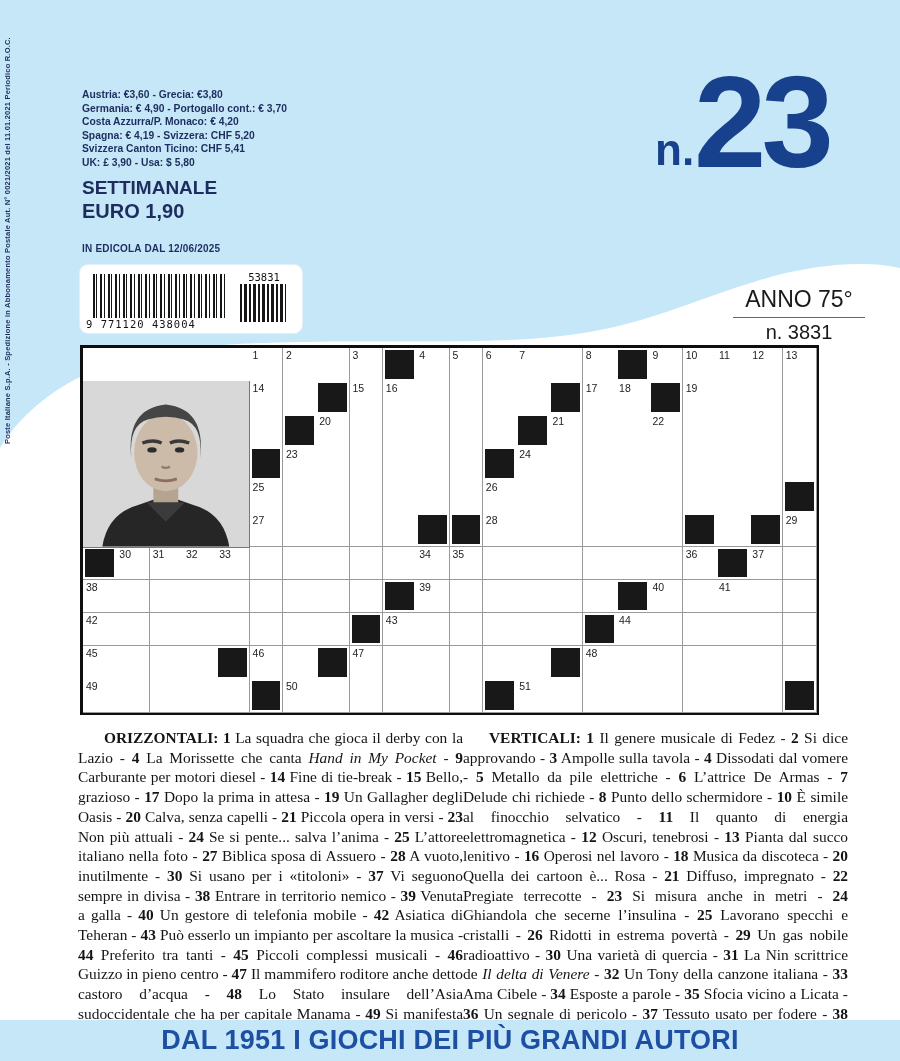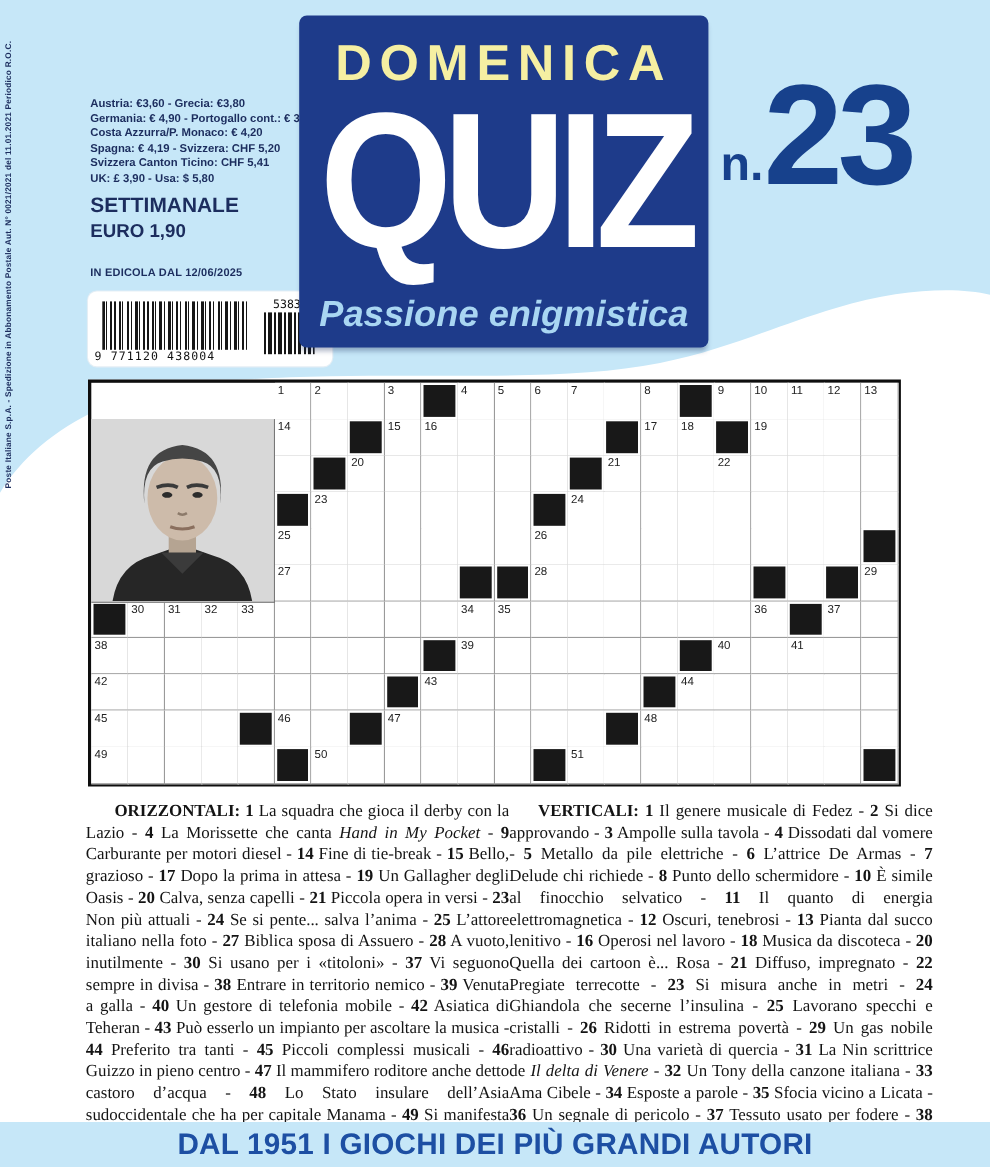--- a/index.html
+++ b/index.html
@@ -11,21 +11,21 @@
   body{background:#fff;font-family:"Liberation Sans",sans-serif;}
   .page{position:relative;width:900px;height:1061px;background:#fff;overflow:hidden;}
   .wave{position:absolute;top:0;left:0;}
   
   .postal{position:absolute;left:3px;top:92px;height:352px;writing-mode:vertical-rl;
     transform:rotate(180deg);font-size:7.5px;font-weight:600;letter-spacing:.2px;
     color:var(--navy-text);white-space:nowrap;}
   .prices{position:absolute;left:82px;top:88px;font-size:10.3px;font-weight:700;
     line-height:13.5px;color:var(--navy-text);}
   .frequency{position:absolute;left:82px;top:177px;font-size:19px;font-weight:700;color:var(--navy-text);}
-  .price-main{position:absolute;left:82px;top:200px;font-size:17px;font-weight:700;color:var(--navy-text);}
+  .price-main{position:absolute;left:82px;top:200px;font-size:20px;font-weight:700;color:var(--navy-text);}
   .onsale{position:absolute;left:82px;top:243px;font-size:10px;font-weight:700;color:var(--navy-text);letter-spacing:.2px;}
   .barcode{position:absolute;left:80px;top:265px;width:222px;height:68px;background:#fff;border-radius:8px;box-shadow:0 0 0 1px #e4eef5;}
   .bc-bars{position:absolute;left:13px;top:9px;width:135px;height:44px;
     background:repeating-linear-gradient(90deg,#161616 0 2px,#fff 2px 3px,#161616 3px 4px,#fff 4px 7px,#161616 7px 9px,#fff 9px 11px,#161616 11px 12px,#fff 12px 15px);}
   .bc-digits{position:absolute;left:6px;top:53px;font-family:"DejaVu Sans Mono",monospace;font-size:10.5px;color:#111;letter-spacing:1px;}
   .bc-addon-num{position:absolute;left:158px;top:6px;width:52px;text-align:center;font-family:"DejaVu Sans Mono",monospace;font-size:10.5px;color:#111;}
   .bc-addon-bars{position:absolute;left:160px;top:19px;width:46px;height:38px;
     background:repeating-linear-gradient(90deg,#161616 0 2px,#fff 2px 4px,#161616 4px 7px,#fff 7px 9px);}
   
   .logo-panel{position:absolute;left:272px;top:14px;width:372px;height:302px;background:var(--panel-blue);
@@ -86,31 +86,30 @@
   <div class="price-main">EURO 1,90</div>
   <div class="onsale">IN EDICOLA DAL 12/06/2025</div>
 
   <div class="barcode">
     <div class="bc-bars"></div>
     <div class="bc-digits">9 771120 438004</div>
     <div class="bc-addon-num">53831</div>
     <div class="bc-addon-bars"></div>
   </div>
 
-  <div class="logo-panel">
-    <div class="logo-domenica">DOMENICA</div>
-    <div class="logo-quiz">QUIZ</div>
-    <div class="tagline">Passione enigmistica</div>
-  </div>
 
   <div class="issue">
     <span class="issue-n">n.</span>
       <span class="issue-num">23</span>
   </div>
 
+  <div class="anno-block">
+    <div class="anno">ANNO 75°</div>
+    <div class="prog">n. 3831</div>
+  </div>
 
   <div class="grid-wrap" id="grid">
     <div class="photo-box" id="photoBox" style="top: 33.0909px; width: 166.591px; height: 166.455px;">
       <svg viewBox="0 0 120 120" preserveAspectRatio="none">
         <rect width="120" height="120" fill="#d8d8d8"></rect>
         <path d="M14,120 Q18,96 40,90 L54,85 H66 L80,90 Q102,96 106,120 Z" fill="#262626"></path>
         <rect x="51" y="72" width="18" height="18" fill="#b5a492"></rect>
         <ellipse cx="60" cy="52" rx="23" ry="28" fill="#cdbbaa"></ellipse>
         <path d="M35,56 Q31,20 60,17 Q89,20 85,56 Q87,32 73,28 Q60,24 47,28 Q33,32 35,56 Z" fill="#454545"></path>
         <path d="M43,45 Q51,42 57,45" stroke="#3a3a3a" stroke-width="2.4" fill="none"></path>

